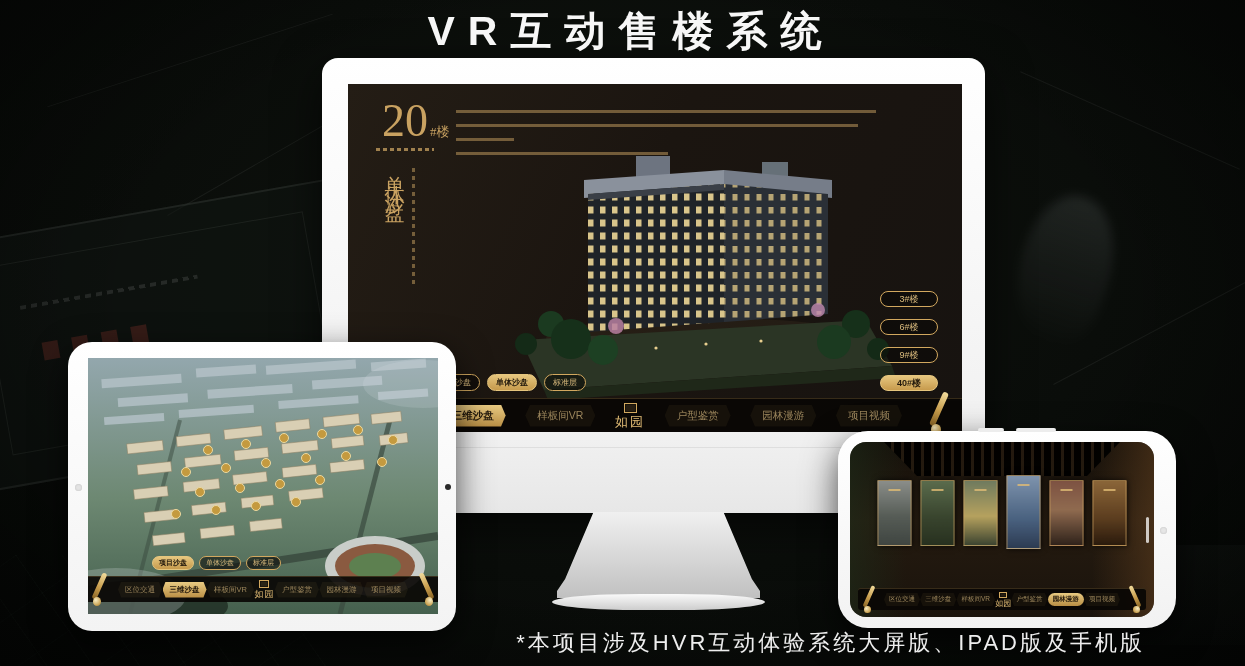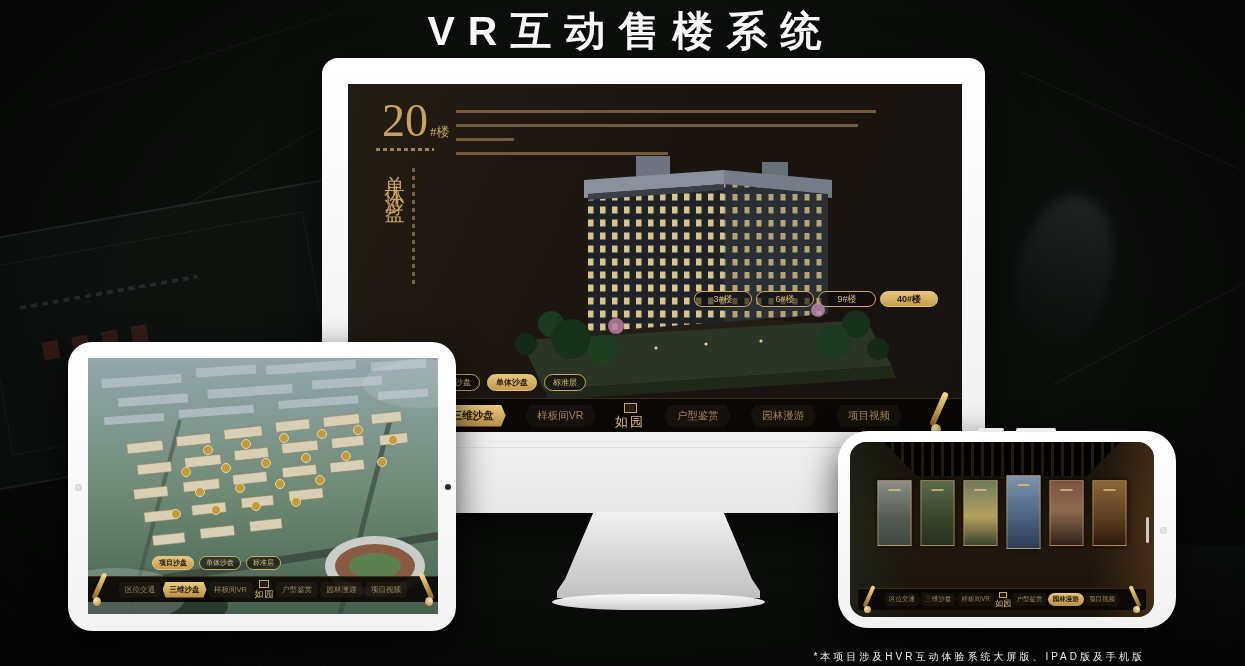--- a/index.html
+++ b/index.html
@@ -27,22 +27,22 @@
               repeating-linear-gradient(55deg, rgba(120,160,140,.07) 0 1px, transparent 1px 38px),
               repeating-linear-gradient(-35deg, rgba(120,160,140,.05) 0 1px, transparent 1px 46px); }
   .bg-city { position:absolute; left:990px; top:545px; width:255px; height:100px;
              background:linear-gradient(180deg, rgba(110,130,120,.06), rgba(110,130,120,.02)); }
   .vignette { position:absolute; inset:0; pointer-events:none;
               background:radial-gradient(ellipse at 50% 45%, transparent 55%, rgba(0,0,0,.45) 100%); }
 
   
   .page-title { position:absolute; top:4px; left:0; right:0; text-align:center;
                 color:#f7f7f7; font-size:41px; font-weight:700; letter-spacing:13px; z-index:10;padding-left:17px; }
-  .footnote { position:absolute; right:100px; bottom:2px; color:#eeeeee;
-              font-size:10px; letter-spacing:3px; z-index:10;margin-left:24px; }
+  .footnote { position:absolute; right:100px; bottom:8px; color:#eeeeee;
+              font-size:22px; letter-spacing:3px; z-index:10;margin-left:24px; }
 
   
   :root { --gold:#d2a85f; --gold-br:#e0bb74; --gold-dim:#9c865c; --ink:#241a0d; }
   .pill { border:1px solid var(--gold); border-radius:9px; color:#d8b97c;
           background:rgba(10,8,5,.55); white-space:nowrap; }
   .pill.active { background:linear-gradient(180deg,#e6c67e,#c79b4d); color:var(--ink); font-weight:bold; border-color:#e6c67e; }
   .navbar { position:absolute; left:0; right:0; background:rgba(9,7,4,.92);
             border-top:1px solid rgba(190,150,85,.25); display:flex; align-items:center; }
   .nav-item { color:var(--gold-dim); white-space:nowrap; text-align:center;
               clip-path:polygon(7% 0,93% 0,100% 50%,93% 100%,7% 100%,0 50%);
@@ -84,21 +84,21 @@
                 background:repeating-linear-gradient(90deg, rgba(201,162,97,.75) 0 4px, transparent 4px 7px); }
   .blk-vert { position:absolute; left:34px; top:76px; writing-mode:vertical-rl;
               color:#c9a261; font-size:20px; letter-spacing:9px; font-family:"DejaVu Serif", serif; }
   .blk-vert-line { position:absolute; left:64px; top:80px; width:3px; height:120px;
                 background:repeating-linear-gradient(0deg, rgba(201,162,97,.5) 0 4px, transparent 4px 8px); }
   .desc { position:absolute; left:108px; top:26px; width:436px; }
   .desc i { display:block; height:3px; margin-bottom:11px; background:rgba(201,162,97,.5); }
   .desc i:nth-child(1){ width:420px; } .desc i:nth-child(2){ width:402px; }
   .desc i:nth-child(3){ width:58px; }  .desc i:nth-child(4){ width:212px; }
   .bld { position:absolute; left:118px; top:68px; width:430px; height:246px; }
-  .floor-btns { position:absolute; top:207px; right:24px; display:flex; flex-direction:row; gap:4px; }
+  .floor-btns { position:absolute; top:207px; right:24px; display:flex; flex-direction:column; gap:12px; }
   .floor-btn { width:58px; height:16px; font-size:9px; line-height:14px; text-align:center; }
   .subtabs-m { position:absolute; left:82px; top:290px; display:flex; gap:7px; }
   .subtabs-m .pill { font-size:8px; padding:2px 8px; }
   .navbar-m { bottom:0; height:34px; padding:0 60px 0 6px; justify-content:space-between; }
   .navbar-m .nav-item { font-size:10.5px; padding:4px 12px; }
   .navbar-m .brand .seal { width:13px; height:10px; }
   .navbar-m .brand .brand-text { font-size:13px; letter-spacing:2px; }
   .scroll-m { right:16px; top:-8px; width:15px; height:44px; }
 
   

